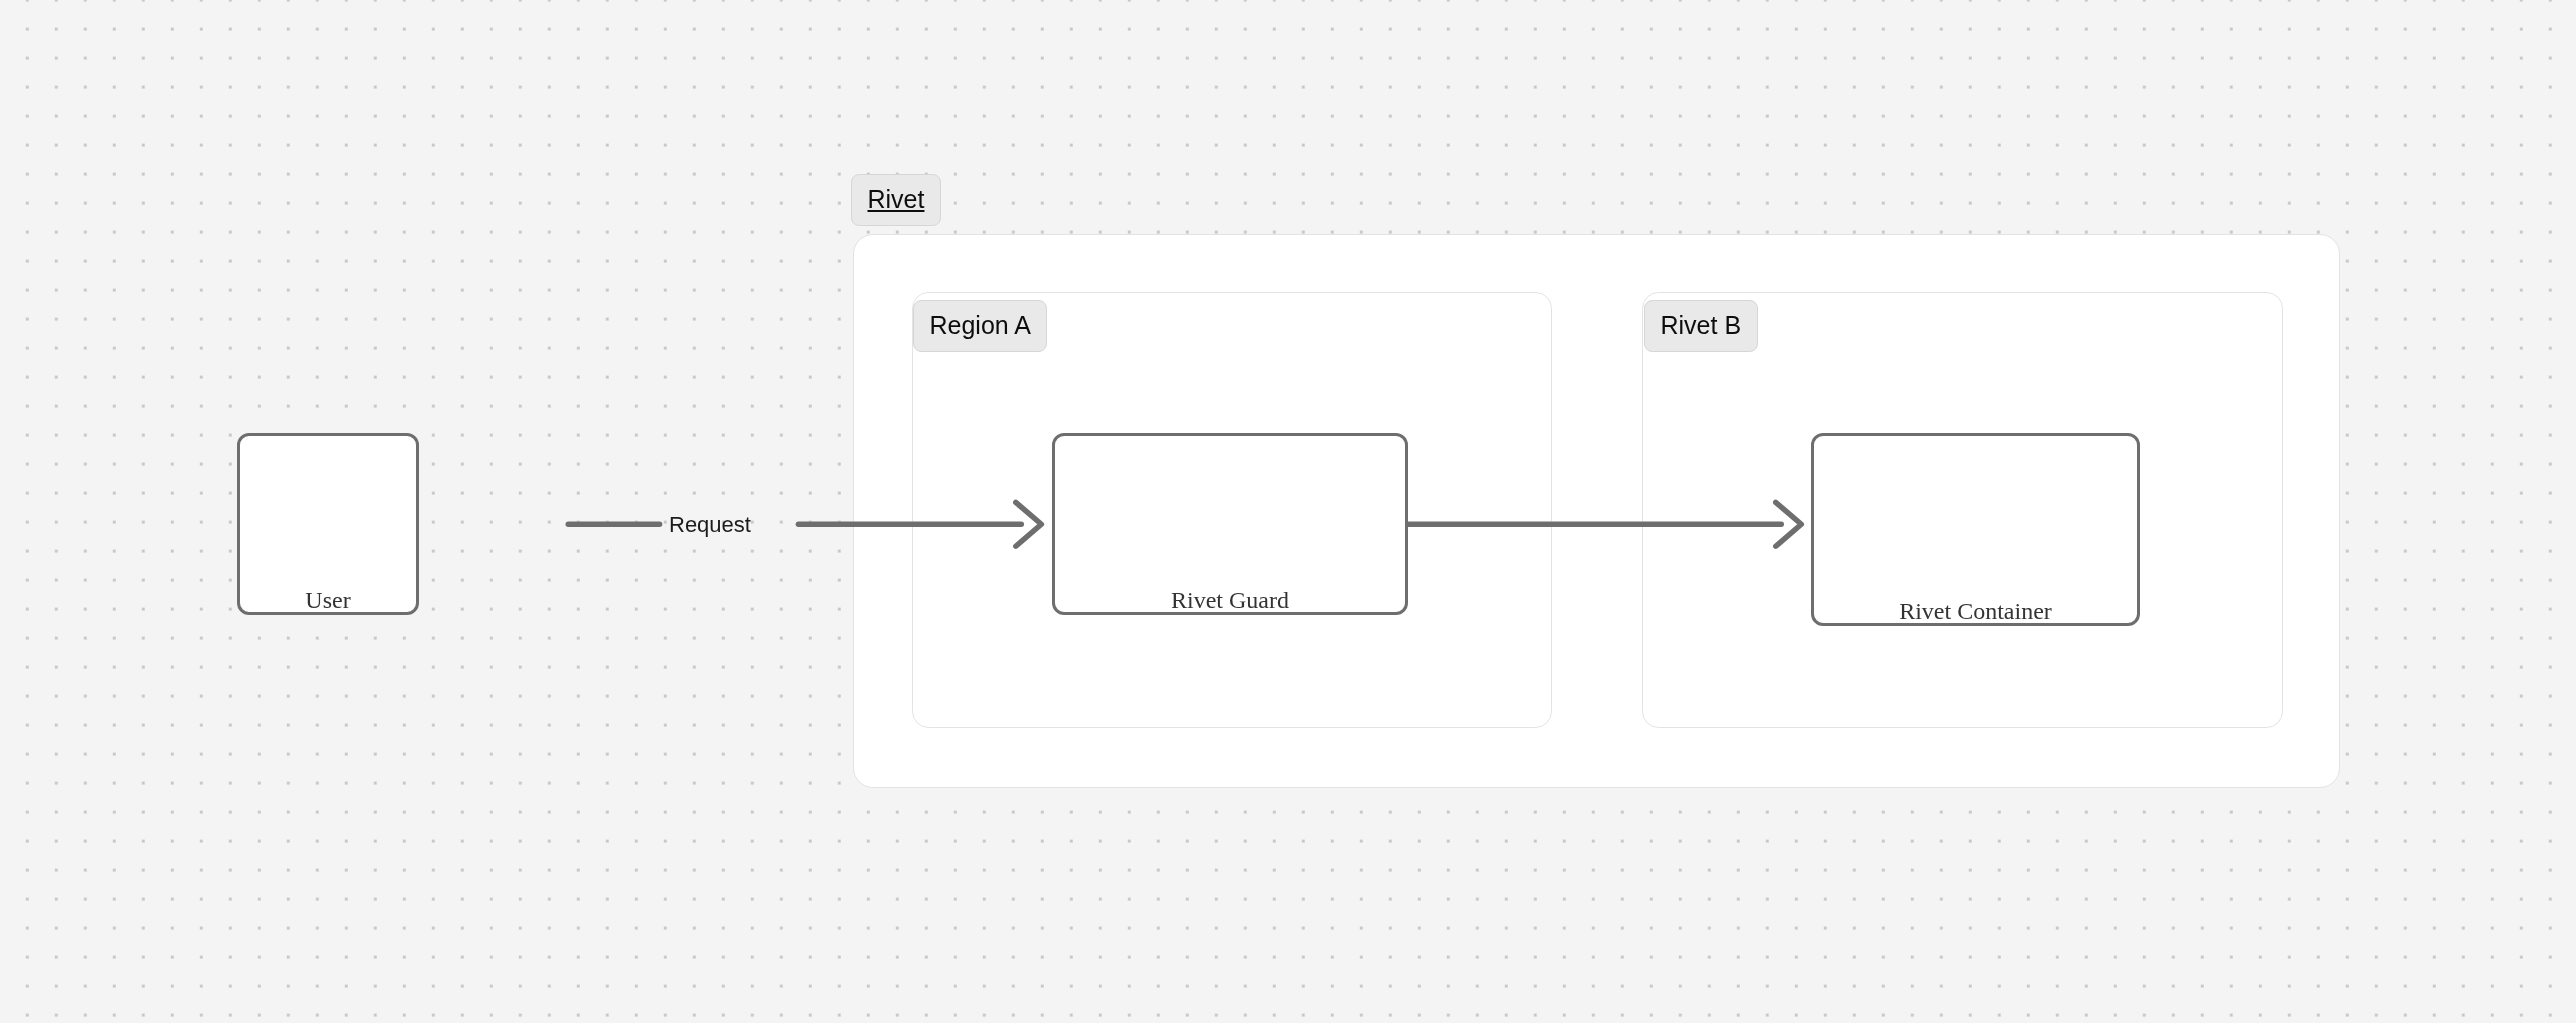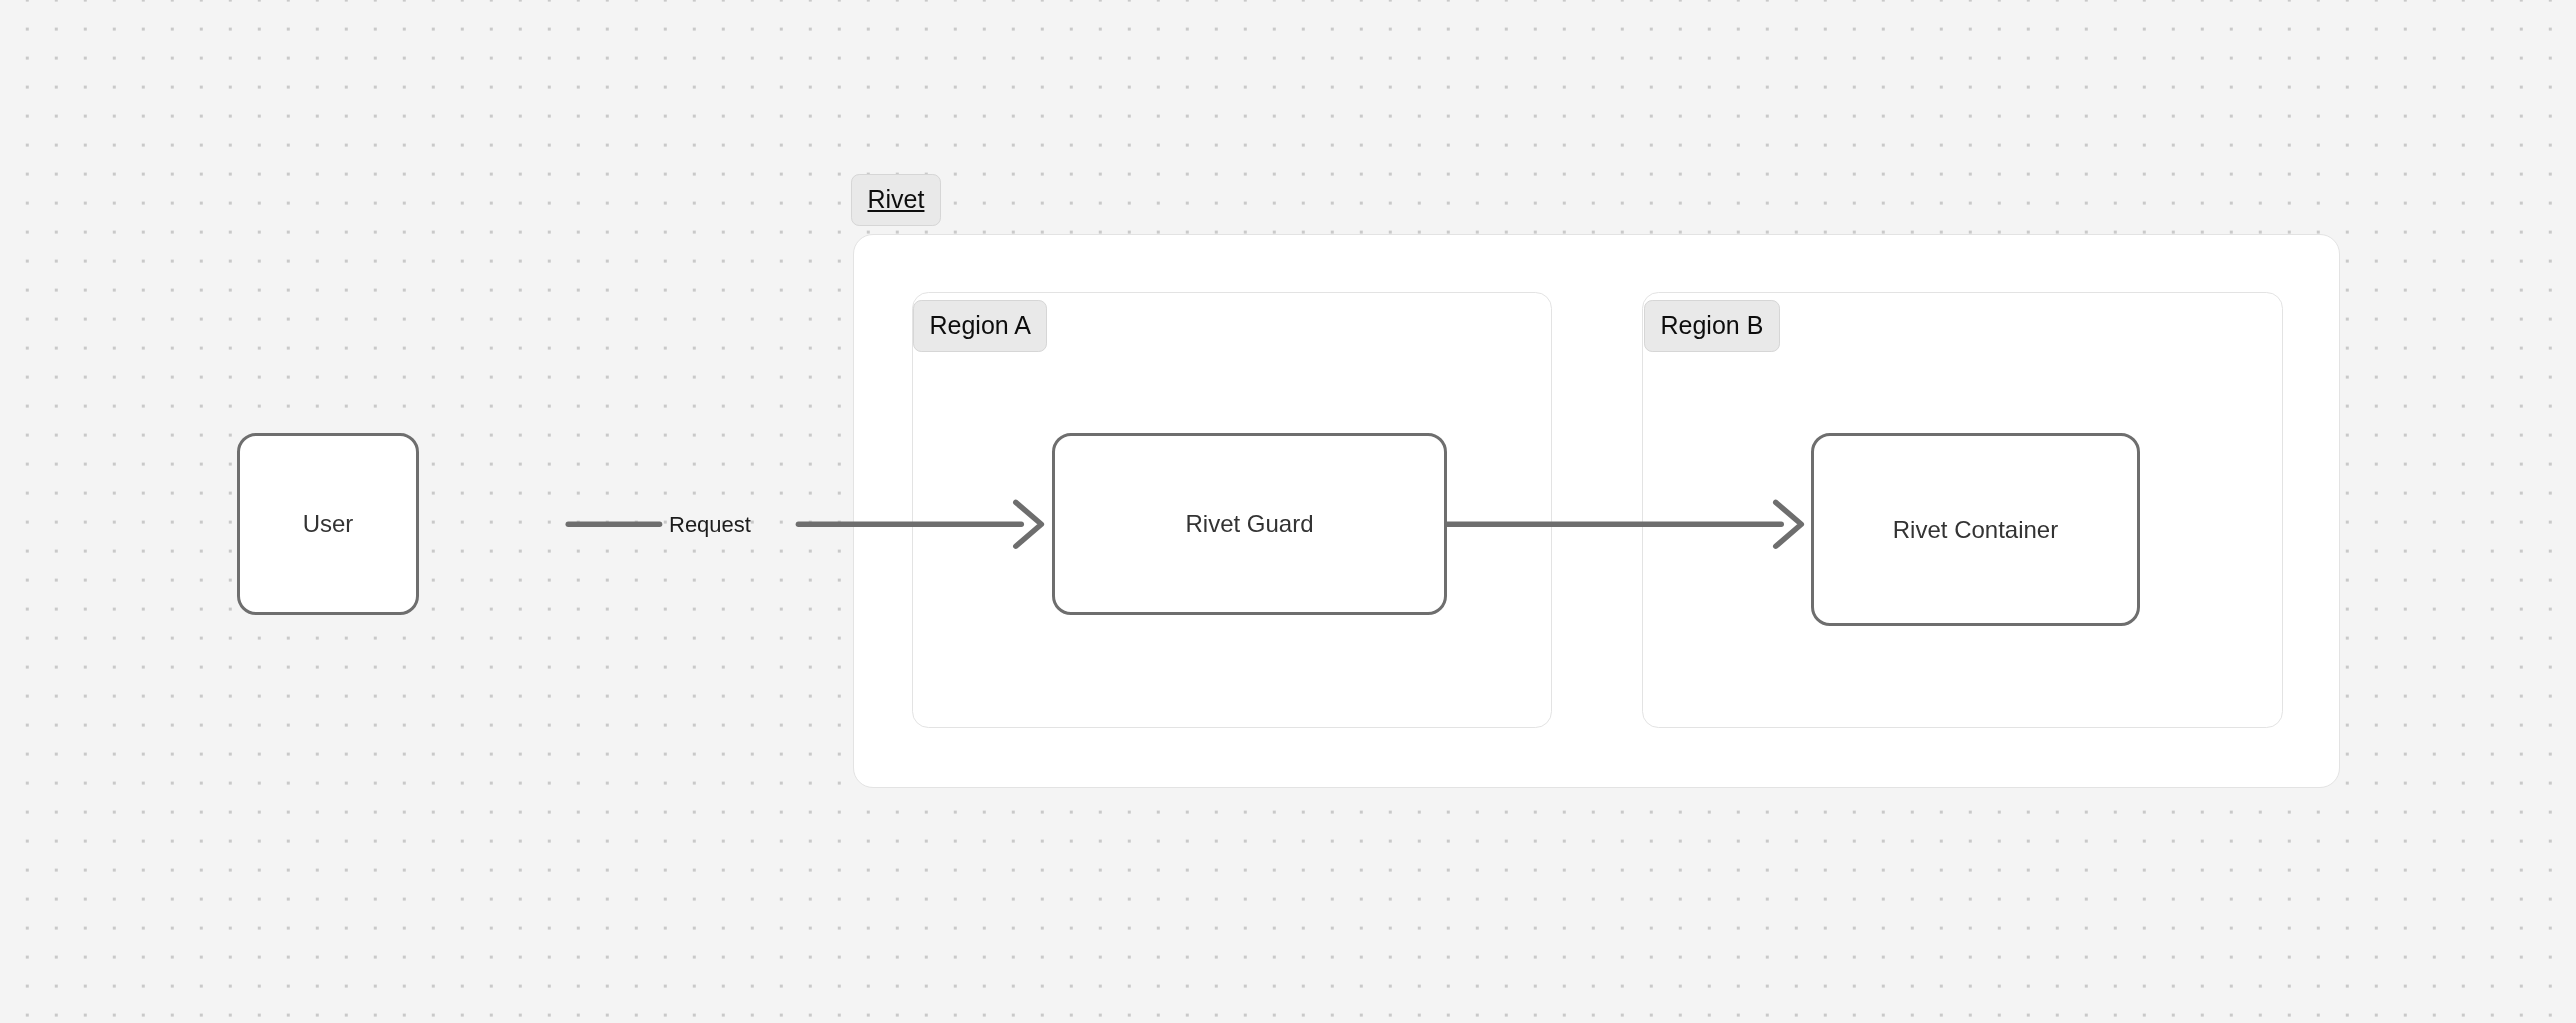--- a/index.html
+++ b/index.html
@@ -73,36 +73,37 @@
 
   #label-rivet   { left: 851px;  top: 174px; text-decoration: underline; }
   #label-region-a{ left: 913px; top: 300px; }
   #label-region-b{ left: 1644px; top: 300px; }
 
   
   .node {
     position: absolute;
     background: #ffffff;
     border: 3.7px solid #6e6e6e;
-    border-radius: 19px;
+    border-radius: 12px;
     display: flex;
-    align-items: center;
+    align-items: flex-end;
     justify-content: center;
     z-index: 4;
+    font-family: Liberation Serif, serif;
   }
 
   .node-label {
     color: #333333;
     font-size: 24px;
     line-height: 1;
     white-space: nowrap;
   }
 
   #node-user           { left: 237px;  top: 433px; width: 182px; height: 182px; }
-  #node-rivet-guard    { left: 1052px; top: 433px; width: 395px; height: 182px; }
+  #node-rivet-guard    { left: 1052px; top: 433px; width: 356px; height: 182px; }
   #node-rivet-container{ left: 1811px; top: 433px; width: 329px; height: 193px; }
 
   
   #edges {
     position: absolute;
     left: 0; top: 0;
     width: 2576px;
     height: 1023px;
     z-index: 3;
     pointer-events: none;
@@ -141,21 +142,21 @@
 <div id="canvas">
 
   <div class="group" id="group-rivet"></div>
   <div class="group" id="group-region-a"></div>
   <div class="group" id="group-region-b"></div>
 
   <div class="group-label" id="label-rivet">Rivet</div>
 
   <div class="group-label" id="label-region-a">Region A</div>
 
-  <div class="group-label" id="label-region-b">Region B</div>
+  <div class="group-label" id="label-region-b">Rivet B</div>
 
   <svg id="edges" viewBox="0 0 2820 1120" width="2576" height="1023" xmlns="http://www.w3.org/2000/svg">
 
     <g>
       <line class="edge-line" x1="622" y1="574" x2="722" y2="574"></line>
       <line class="edge-line" x1="874" y1="574" x2="1118" y2="574"></line>
       <polyline class="edge-head" points="1112,550 1140,574 1112,598"></polyline>
     </g>
 
     <g>

